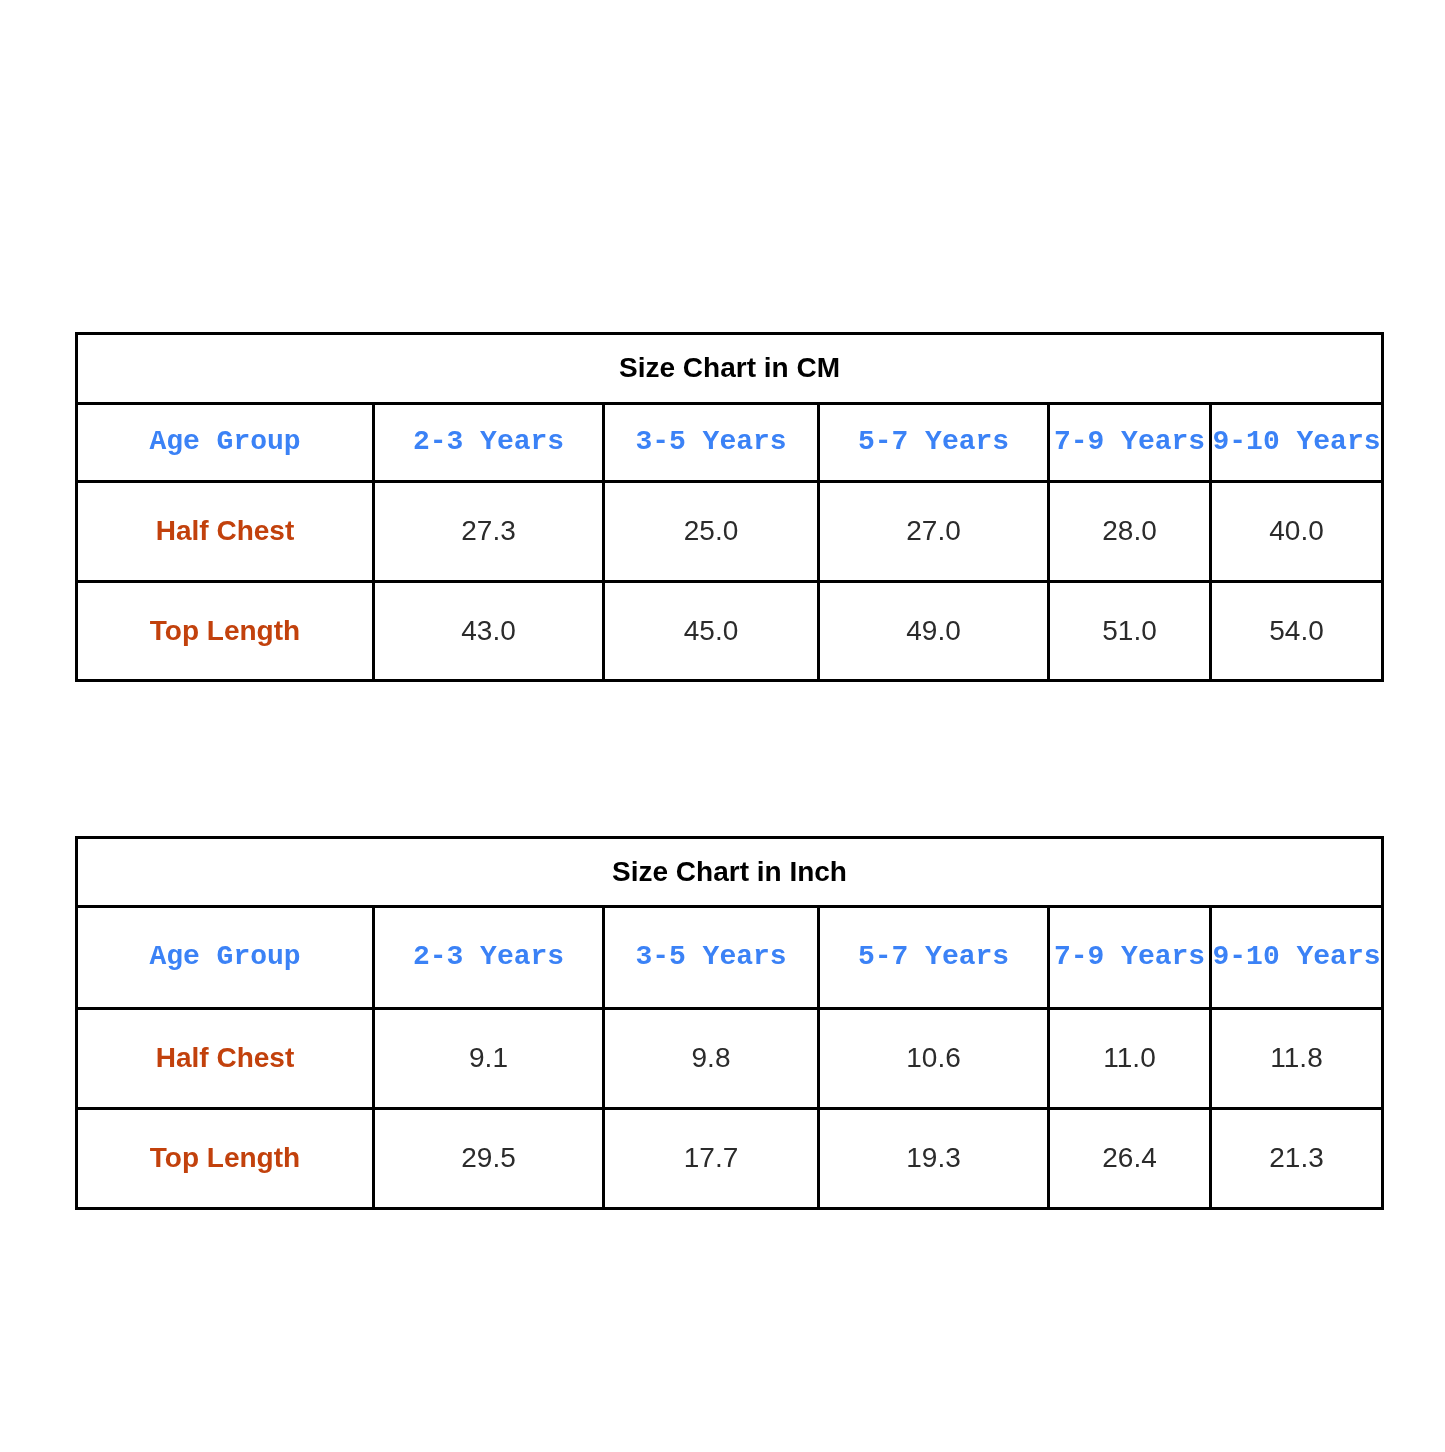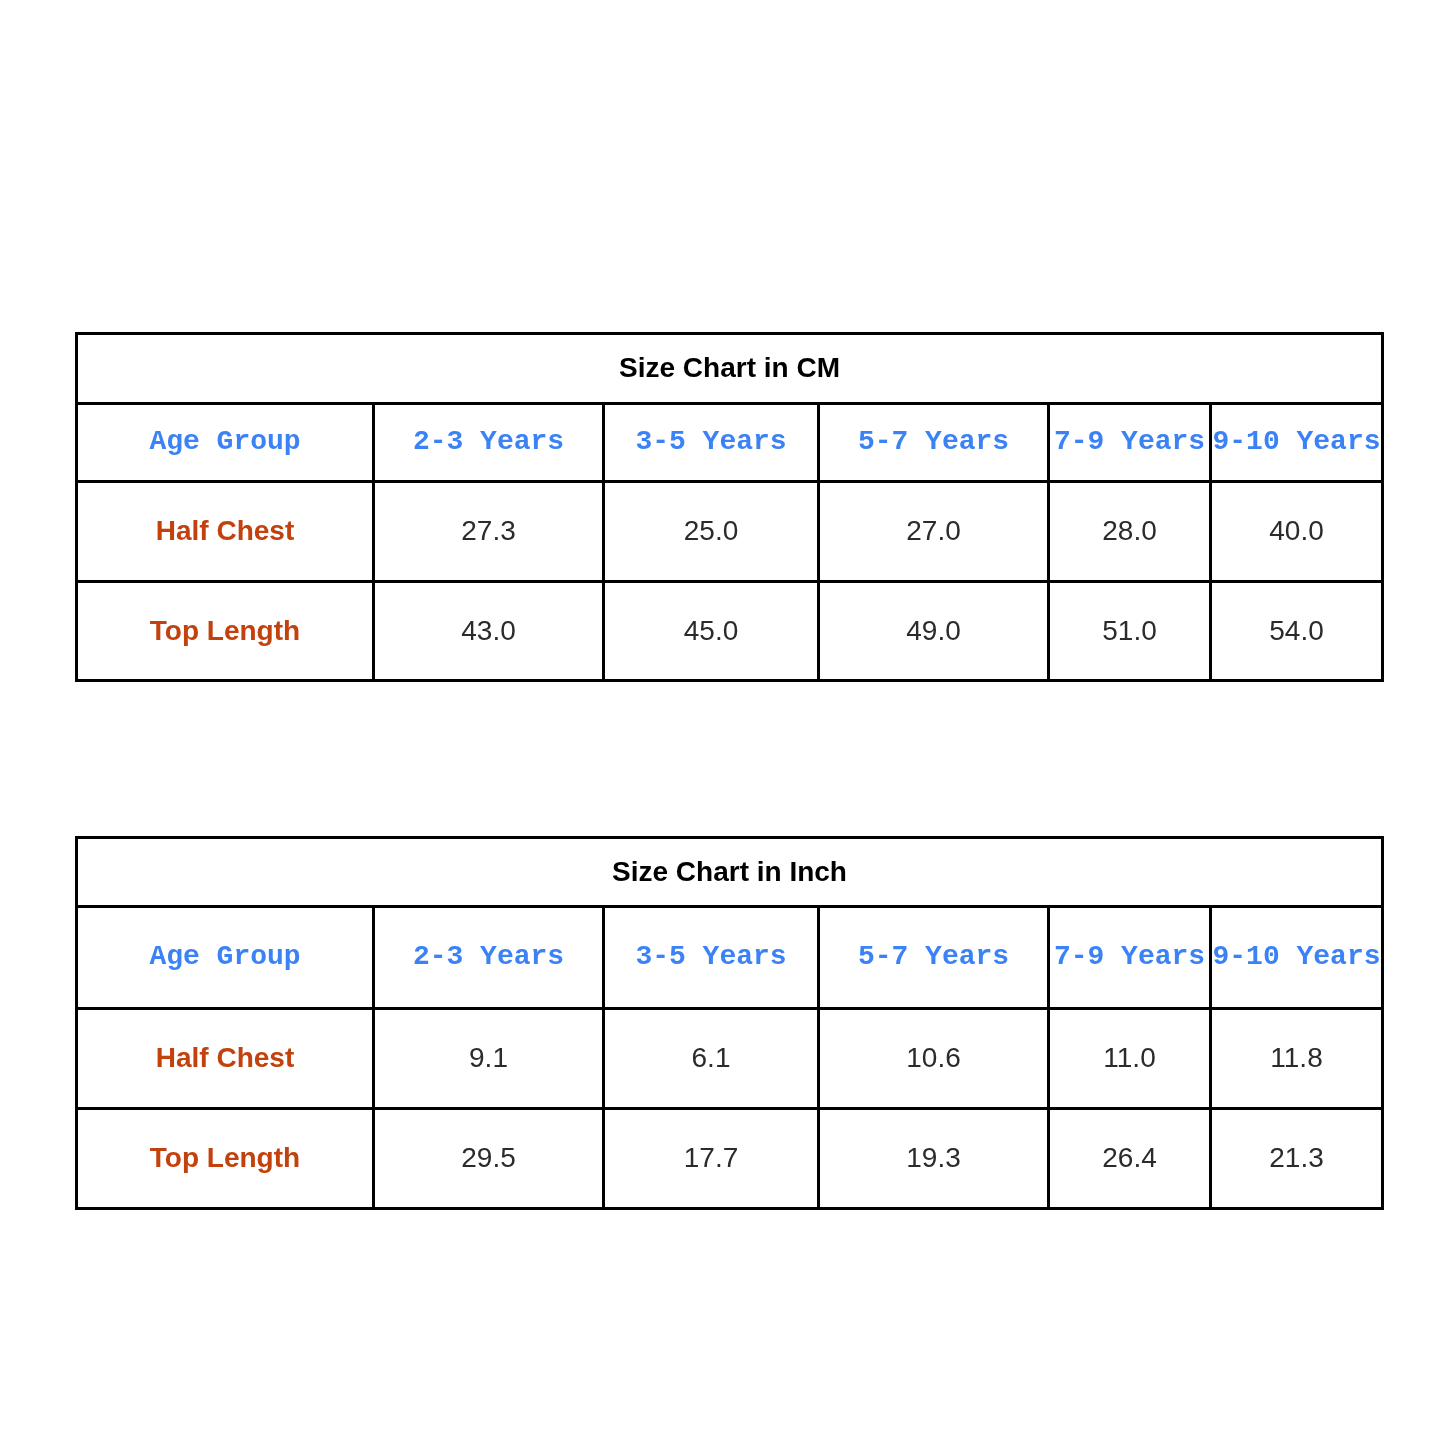--- a/index.html
+++ b/index.html
@@ -127,21 +127,21 @@
       <td class="head-cell">Age Group</td>
       <td class="head-cell">2-3 Years</td>
       <td class="head-cell">3-5 Years</td>
       <td class="head-cell">5-7 Years</td>
       <td class="head-cell">7-9 Years</td>
       <td class="head-cell">9-10 Years</td>
     </tr>
     <tr class="row-data-0">
       <td class="label-cell">Half Chest</td>
       <td class="value-cell">9.1</td>
-      <td class="value-cell">6.1</td>
+      <td class="value-cell">9.8</td>
       <td class="value-cell">10.6</td>
       <td class="value-cell">11.0</td>
       <td class="value-cell">11.8</td>
     </tr>
     <tr class="row-data-1">
       <td class="label-cell">Top Length</td>
       <td class="value-cell">29.5</td>
       <td class="value-cell">17.7</td>
       <td class="value-cell">19.3</td>
       <td class="value-cell">26.4</td>

